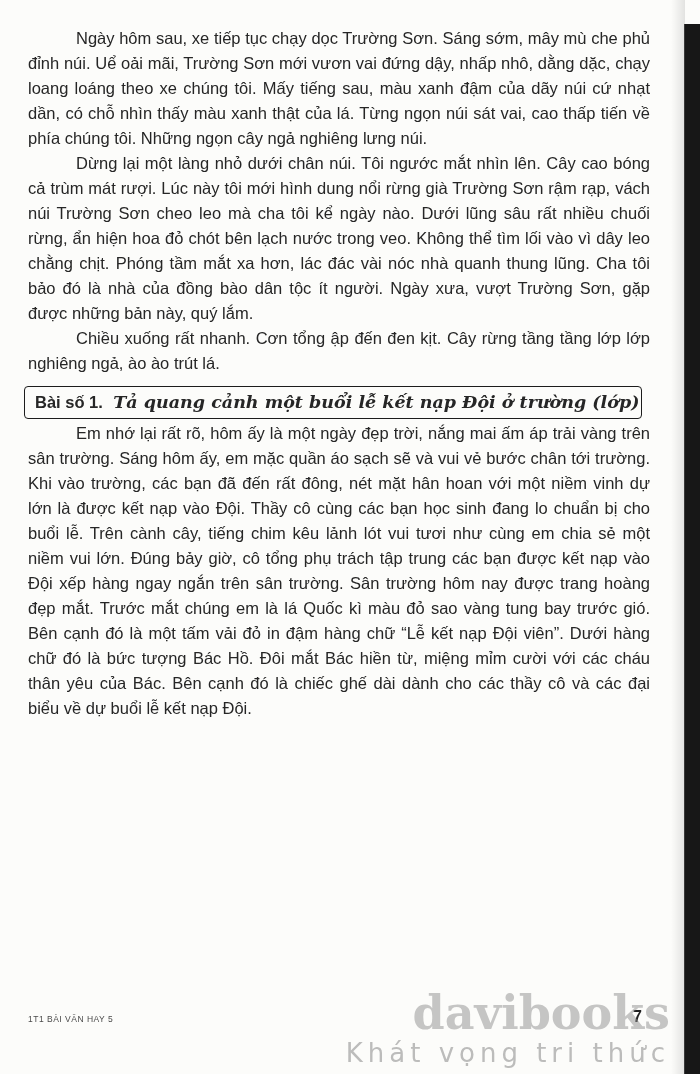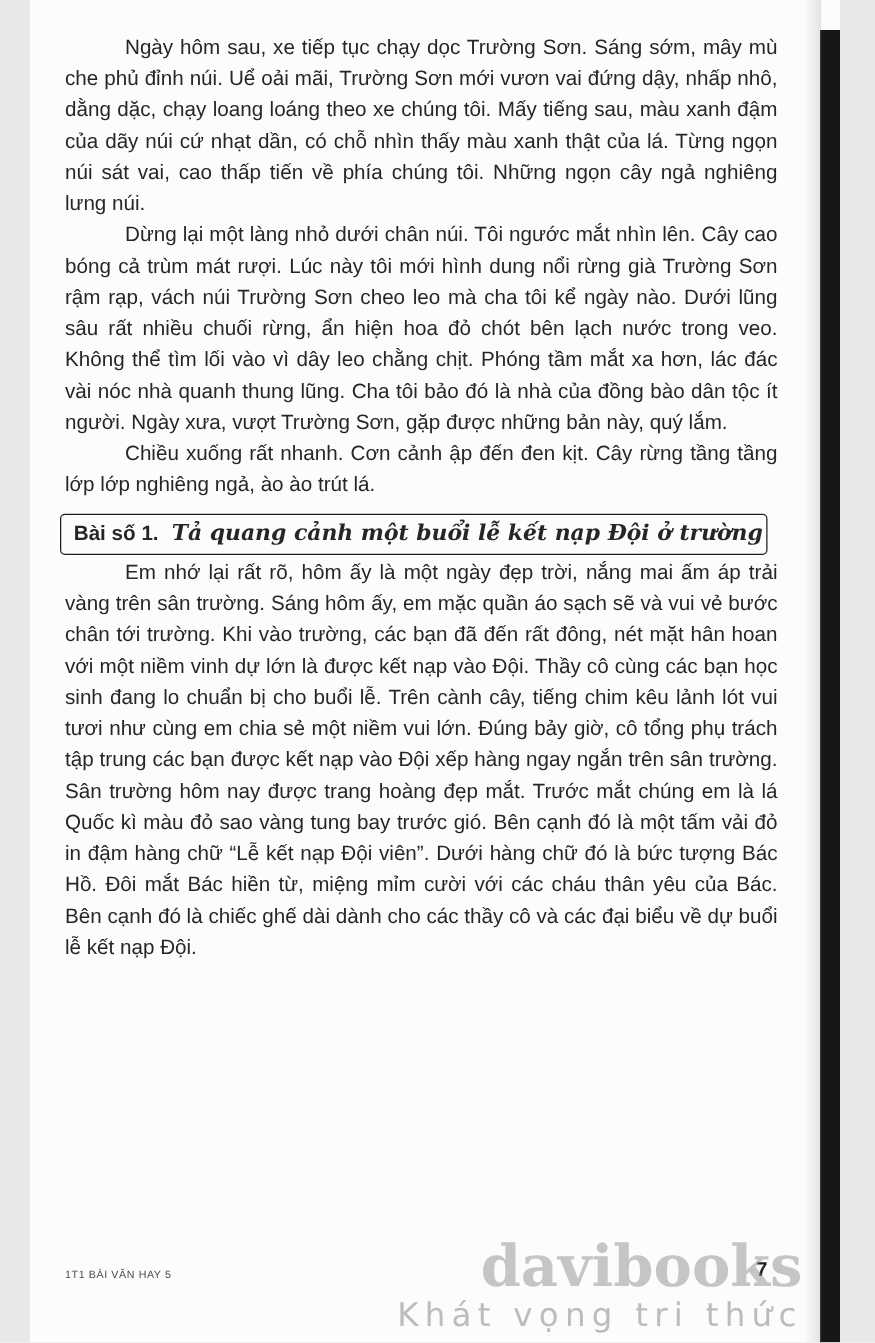--- a/index.html
+++ b/index.html
@@ -1,24 +1,23 @@
 <!DOCTYPE html>
 <html><head>
 <meta charset="utf-8">
 <style>
   html,body{margin:0;padding:0;background:#e8e8e8;}
   .page{
     position:relative;
-    width:648px;height:1074px;
+    width:700px;height:1074px;
     background:#fcfcfa;
     overflow:hidden;
     font-family:"Liberation Sans", sans-serif;
     color:#262626;
     box-sizing:border-box;
-    margin-left:24px;
   }
   .text-block{
     padding:0 50px 0 28px;
     text-align:justify;
     font-size:16.5px;
     line-height:25px;
   }
   .text-block.first{padding-top:26px;}
   .text-block p{margin:0;text-indent:48px;}
   .section-box{
@@ -99,21 +98,21 @@
   }
 </style>
 </head>
 <body>
 
 <div class="page">
 
   <div class="text-block first">
       <p>Ngày hôm sau, xe tiếp tục chạy dọc Trường Sơn. Sáng sớm, mây mù che phủ đỉnh núi. Uể oải mãi, Trường Sơn mới vươn vai đứng dậy, nhấp nhô, dằng dặc, chạy loang loáng theo xe chúng tôi. Mấy tiếng sau, màu xanh đậm của dãy núi cứ nhạt dần, có chỗ nhìn thấy màu xanh thật của lá. Từng ngọn núi sát vai, cao thấp tiến về phía chúng tôi. Những ngọn cây ngả nghiêng lưng núi.</p>
       <p>Dừng lại một làng nhỏ dưới chân núi. Tôi ngước mắt nhìn lên. Cây cao bóng cả trùm mát rượi. Lúc này tôi mới hình dung nổi rừng già Trường Sơn rậm rạp, vách núi Trường Sơn cheo leo mà cha tôi kể ngày nào. Dưới lũng sâu rất nhiều chuối rừng, ẩn hiện hoa đỏ chót bên lạch nước trong veo. Không thể tìm lối vào vì dây leo chằng chịt. Phóng tầm mắt xa hơn, lác đác vài nóc nhà quanh thung lũng. Cha tôi bảo đó là nhà của đồng bào dân tộc ít người. Ngày xưa, vượt Trường Sơn, gặp được những bản này, quý lắm.</p>
-      <p>Chiều xuống rất nhanh. Cơn cảnh ập đến đen kịt. Cây rừng tầng tầng lớp lớp nghiêng ngả, ào ào trút lá.</p>
+      <p>Chiều xuống rất nhanh. Cơn tổng ập đến đen kịt. Cây rừng tầng tầng lớp lớp nghiêng ngả, ào ào trút lá.</p>
     </div>
 
   <div class="section-box">
     <span class="label">Bài số 1.</span>
     <span class="script-title">Tả quang cảnh một buổi lễ kết nạp Đội ở trường (lớp) em.</span>
   </div>
 
 
   <div class="text-block">
       <p>Em nhớ lại rất rõ, hôm ấy là một ngày đẹp trời, nắng mai ấm áp trải vàng trên sân trường. Sáng hôm ấy, em mặc quần áo sạch sẽ và vui vẻ bước chân tới trường. Khi vào trường, các bạn đã đến rất đông, nét mặt hân hoan với một niềm vinh dự lớn là được kết nạp vào Đội. Thầy cô cùng các bạn học sinh đang lo chuẩn bị cho buổi lễ. Trên cành cây, tiếng chim kêu lảnh lót vui tươi như cùng em chia sẻ một niềm vui lớn. Đúng bảy giờ, cô tổng phụ trách tập trung các bạn được kết nạp vào Đội xếp hàng ngay ngắn trên sân trường. Sân trường hôm nay được trang hoàng đẹp mắt. Trước mắt chúng em là lá Quốc kì màu đỏ sao vàng tung bay trước gió. Bên cạnh đó là một tấm vải đỏ in đậm hàng chữ “Lễ kết nạp Đội viên”. Dưới hàng chữ đó là bức tượng Bác Hồ. Đôi mắt Bác hiền từ, miệng mỉm cười với các cháu thân yêu của Bác. Bên cạnh đó là chiếc ghế dài dành cho các thầy cô và các đại biểu về dự buổi lễ kết nạp Đội.</p>

